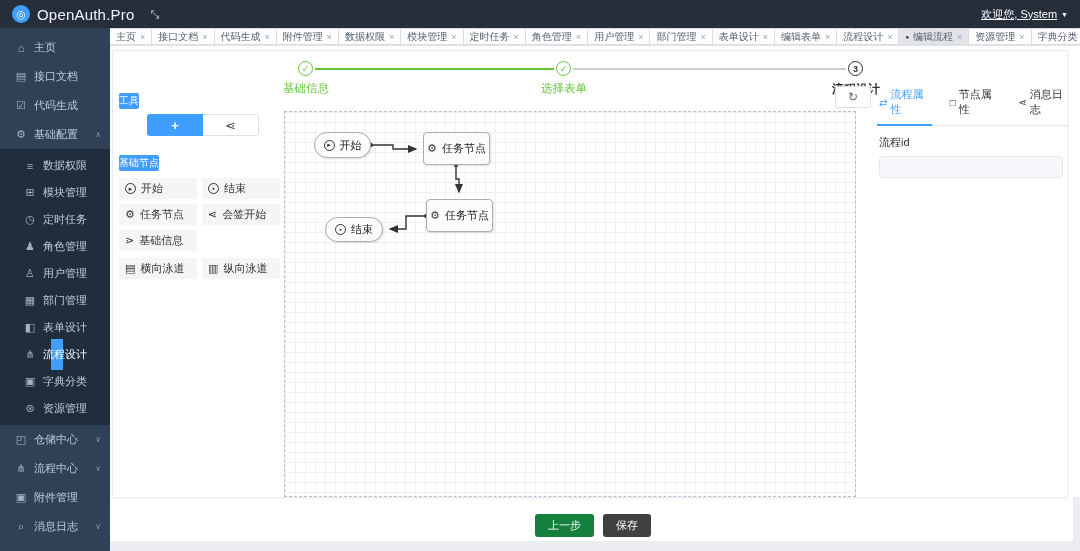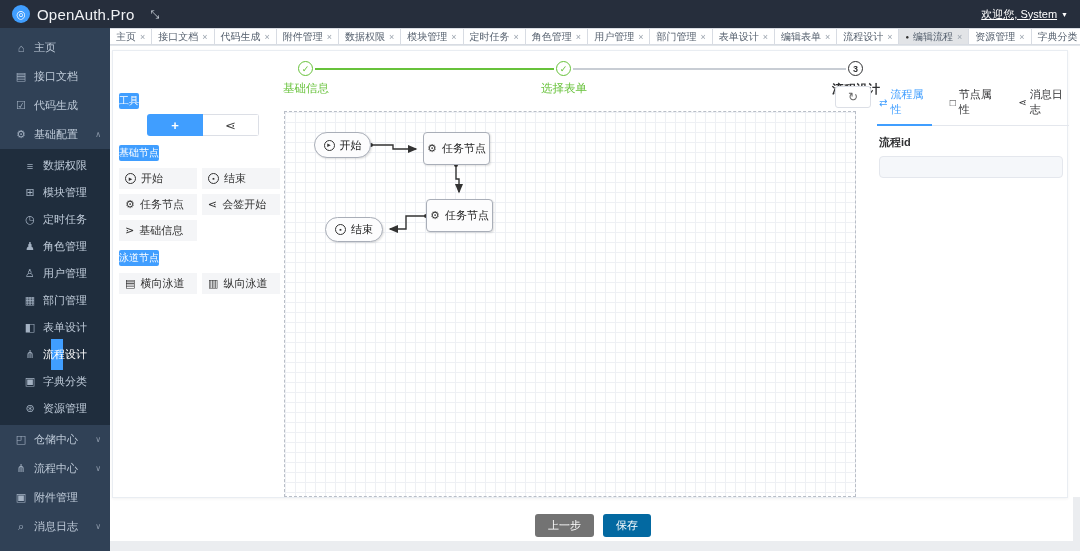--- a/index.html
+++ b/index.html
@@ -66,21 +66,21 @@
   .tbtn { width:56px; height:22px; display:flex; align-items:center; justify-content:center;
           font-size:13px; cursor:pointer; }
   .tbtn.move { background:#409eff; color:#fff; font-weight:bold; }
   .tbtn.conn { background:#fff; color:#444; border:1px solid #dcdfe6; border-left:none; }
   .node-grid { display:grid; grid-template-columns:78px 78px; gap:5px 5px; margin-top:7px; }
   .node-item { height:21px; background:#f4f5f7; display:flex; align-items:center; gap:5px;
                padding-left:6px; font-size:11px; color:#333; cursor:grab; }
   .ic-circle { width:11px; height:11px; border:1px solid #333; border-radius:50%;
                display:inline-flex; align-items:center; justify-content:center; font-size:7px; color:#333; flex:none; }
   .gly { font-size:11px; color:#333; flex:none; }
-  .mt8 { margin-top:9px; }
+  .mt8 { margin-top:19px; }
 
   
   .canvas { position:absolute; left:171px; top:60px; width:572px; height:386px;
             border:1px dashed #b9bec7; background-color:#fff;
             background-image:linear-gradient(#eef0f4 1px,transparent 1px),
                              linear-gradient(90deg,#eef0f4 1px,transparent 1px);
             background-size:10px 10px; }
   .fnode { position:absolute; background:#fcfcfd; border:1px solid #a9aeb8;
            display:flex; align-items:center; justify-content:center; gap:5px;
            font-size:11px; color:#222; box-shadow:1px 1px 2px rgba(0,0,0,.12); cursor:move; }
@@ -94,31 +94,31 @@
   .reset-btn { position:absolute; left:722px; top:35px; width:36px; height:22px; background:#fff;
                border:1px solid #dcdfe6; border-radius:3px; color:#666; font-size:12px; cursor:pointer; }
   .panel { position:absolute; left:766px; top:36px; width:190px; }
   .p-tabs { display:flex; gap:20px; border-bottom:1px solid #e4e7ed; padding-bottom:6px; }
   .p-tab { display:flex; align-items:center; gap:3px; font-size:11px; color:#303133; cursor:pointer;
            padding-bottom:2px; position:relative; }
   .p-tab .pg { font-size:10px; }
   .p-tab.on { color:#409eff; }
   .p-tab.on::after { content:""; position:absolute; left:-2px; right:-2px; bottom:-7px; height:2px; background:#409eff; }
   .p-body { padding-top:9px; }
-  .p-label { font-size:11px; font-weight:bold; color:#303133; }
+  .p-label { font-size:11px; font-weight:normal; color:#303133; }
   .p-input { margin-top:6px; width:184px; height:22px; background:#f5f7fa; border:1px solid #e4e7ed;
              border-radius:4px; font-size:11px; padding:0 6px; color:#606266; }
 
   
   .footer { position:absolute; left:0px; top:452px; width:960px; height:45px;
             display:flex; align-items:center; justify-content:center; gap:9px; }
   .btn { height:23px; border:none; border-radius:3px; color:#fff; font-size:11px;
          padding:0 13px; cursor:pointer; }
-  .btn.prev { background:#737373; }
-  .btn.save { background:#0369a1; }
+  .btn.prev { background:#15803d; }
+  .btn.save { background:#404040; }
 
   .strip-b { position:absolute; left:110px; top:541px; width:970px; height:10px; background:#ebedf0; }
   .strip-r { position:absolute; left:1073px; top:497px; width:7px; height:44px; background:#ebedf0; }
 </style>
 </head>
 <body>
 
 <div id="app">
 
   <div class="hdr">
@@ -335,21 +335,20 @@
             </div>
           <div class="node-item">
             <span class="gly">⋖</span>
             <span>会签开始</span>
             </div>
           <div class="node-item">
             <span class="gly">⋗</span>
             <span>基础信息</span>
             </div>
         </div>
-        <div class="mt8"><span class="badge">泳道节点</span></div>
         <div class="node-grid">
           <div class="node-item">
             <span class="gly">▤</span>
             <span>横向泳道</span>
             </div>
           <div class="node-item">
             <span class="gly">▥</span>
             <span>纵向泳道</span>
             </div>
         </div>

